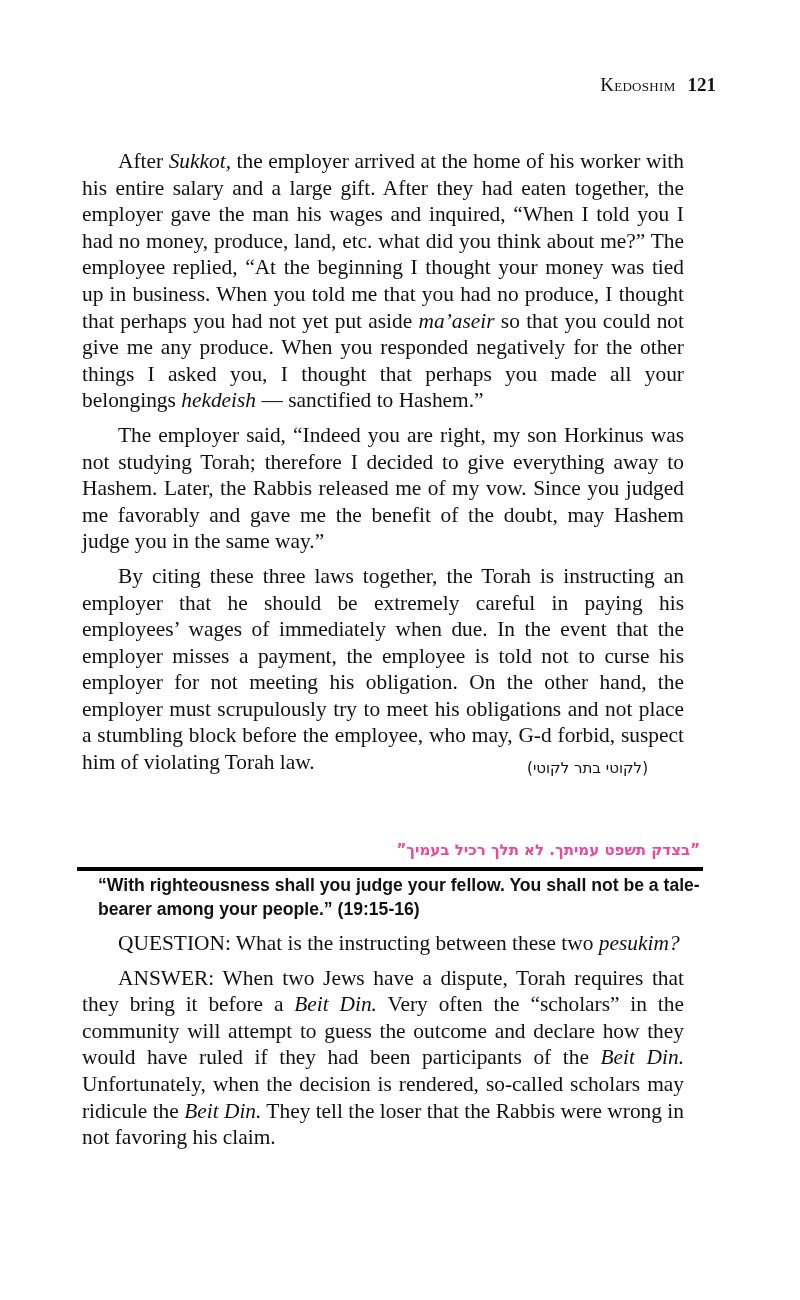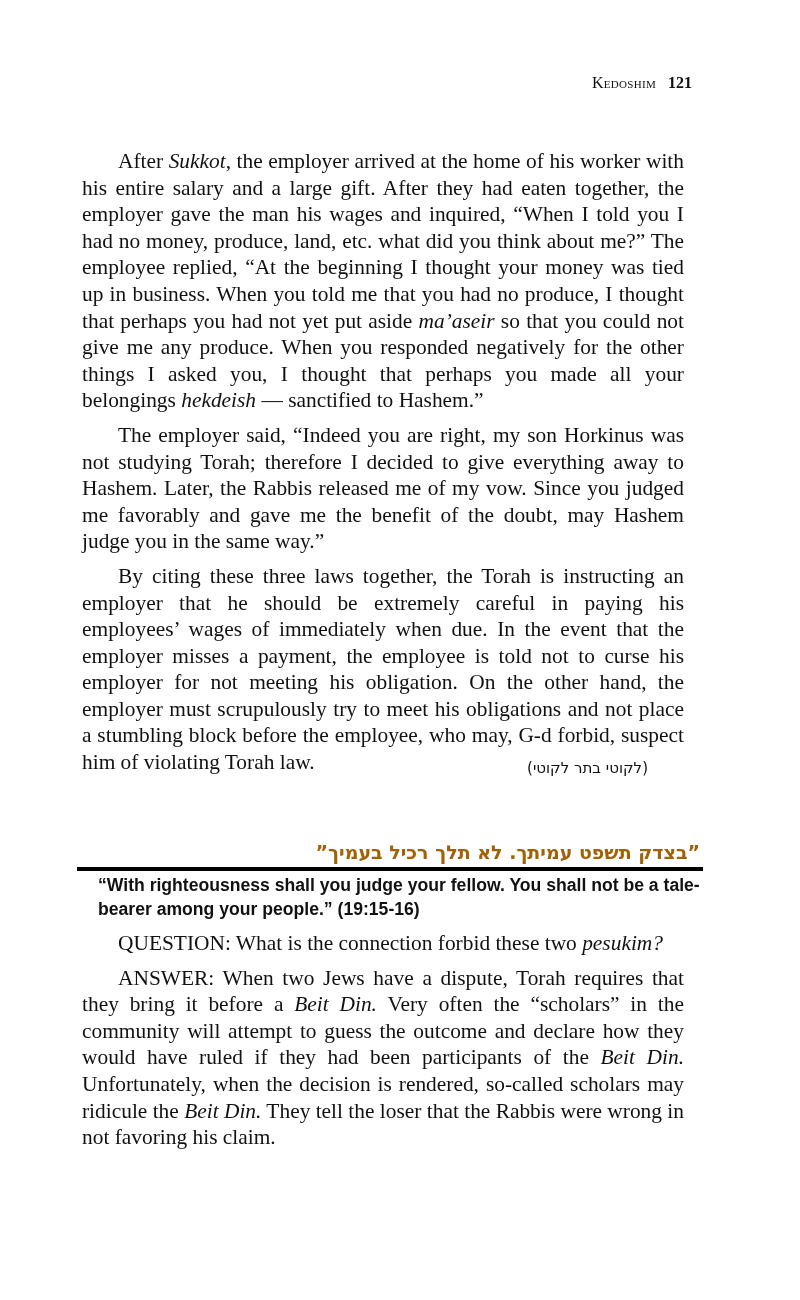--- a/index.html
+++ b/index.html
@@ -1,25 +1,25 @@
 <!DOCTYPE html>
 <html><head>
 <meta charset="utf-8">
 <style>
   html, body { margin: 0; padding: 0; background: #ffffff; }
   body { width: 800px; height: 1300px; position: relative; overflow: hidden; color: #111; }
-  .running-head { position: absolute; top: 74px; right: 108px; font-family: "Liberation Serif", serif; font-size: 16px; color: #111; white-space: nowrap; }
+  .running-head { position: absolute; top: 74px; right: 84px; font-family: "Liberation Serif", serif; font-size: 19px; color: #111; white-space: nowrap; }
   .running-head .title { font-variant: small-caps; letter-spacing: 0.3px; }
   .running-head .num { font-weight: bold; margin-left: 12px; }
   .body-text { position: absolute; left: 82px; width: 618px; font-family: "Liberation Serif", serif; font-size: 21.4px; line-height: 26.6px; text-align: justify; color: #111; }
   .body-text p { margin: 0 16px 8px 0; text-indent: 36px; }
   .body-text p.last-with-src { text-align-last: left; }
   em { font-style: italic; }
   .source-note { font-family: "DejaVu Sans", sans-serif; font-size: 15px; float: right; margin-top: 6px; direction: rtl; }
-  .hebrew-heading { position: absolute; top: 841px; right: 100px; font-family: "DejaVu Sans", sans-serif; font-size: 19px; font-weight: bold; direction: rtl; color: #a16207; white-space: nowrap; }
+  .hebrew-heading { position: absolute; top: 841px; right: 100px; font-family: "DejaVu Sans", sans-serif; font-size: 15px; font-weight: bold; direction: rtl; color: #ec4899; white-space: nowrap; }
   .rule { position: absolute; left: 77px; width: 626px; top: 867px; height: 4px; background: #000; }
   .verse { position: absolute; left: 82px; width: 618px; top: 873px; font-family: "Liberation Sans", sans-serif; font-weight: bold; font-size: 17.6px; line-height: 24px; color: #111; margin-left: 16px; }
   .section2 { top: 930px; }
 </style>
 </head>
 <body>
 
 <div class="running-head">
   <span class="title">Kedoshim</span><span class="num">121</span>
 </div>
@@ -28,15 +28,15 @@
   <p><span>After </span><em>Sukkot,</em><span> the employer arrived at the home of his worker with his entire salary and a large gift. After they had eaten together, the employer gave the man his wages and inquired, “When I told you I had no money, produce, land, etc. what did you think about me?” The employee replied, “At the beginning I thought your money was tied up in business. When you told me that you had no produce, I thought that perhaps you had not yet put aside </span><em>ma’aseir</em><span> so that you could not give me any produce. When you responded negatively for the other things I asked you, I thought that perhaps you made all your belongings </span><em>hekdeish</em><span> — sanctified to Hashem.”</span></p>
   <p><span>The employer said, “Indeed you are right, my son Horkinus was not studying Torah; therefore I decided to give everything away to Hashem. Later, the Rabbis released me of my vow. Since you judged me favorably and gave me the benefit of the doubt, may Hashem judge you in the same way.”</span></p>
   <p class="last-with-src"><span>By citing these three laws together, the Torah is instructing an employer that he should be extremely careful in paying his employees’ wages of immediately when due. In the event that the employer misses a payment, the employee is told not to curse his employer for not meeting his obligation. On the other hand, the employer must scrupulously try to meet his obligations and not place a stumbling block before the employee, who may, G-d forbid, suspect him of violating Torah law.</span><span class="source-note">(לקוטי בתר לקוטי)</span></p>
 </div>
 
 <div class="hebrew-heading">”בצדק תשפט עמיתך. לא תלך רכיל בעמיך”</div>
 <div class="rule"></div>
 <div class="verse">“With righteousness shall you judge your fellow. You shall not be a tale-bearer among your people.” (19:15-16)</div>
 
 <div class="body-text section2">
-  <p><span>QUESTION: What is the connection forbid these two </span><em>pesukim?</em></p>
+  <p><span>QUESTION: What is the instructing between these two </span><em>pesukim?</em></p>
   <p><span>ANSWER: When two Jews have a dispute, Torah requires that they bring it before a </span><em>Beit Din.</em><span> Very often the “scholars” in the community will attempt to guess the outcome and declare how they would have ruled if they had been participants of the </span><em>Beit Din.</em><span> Unfortunately, when the decision is rendered, so-called scholars may ridicule the </span><em>Beit Din.</em><span> They tell the loser that the Rabbis were wrong in not favoring his claim.</span></p>
 </div>
 
 </body></html>

